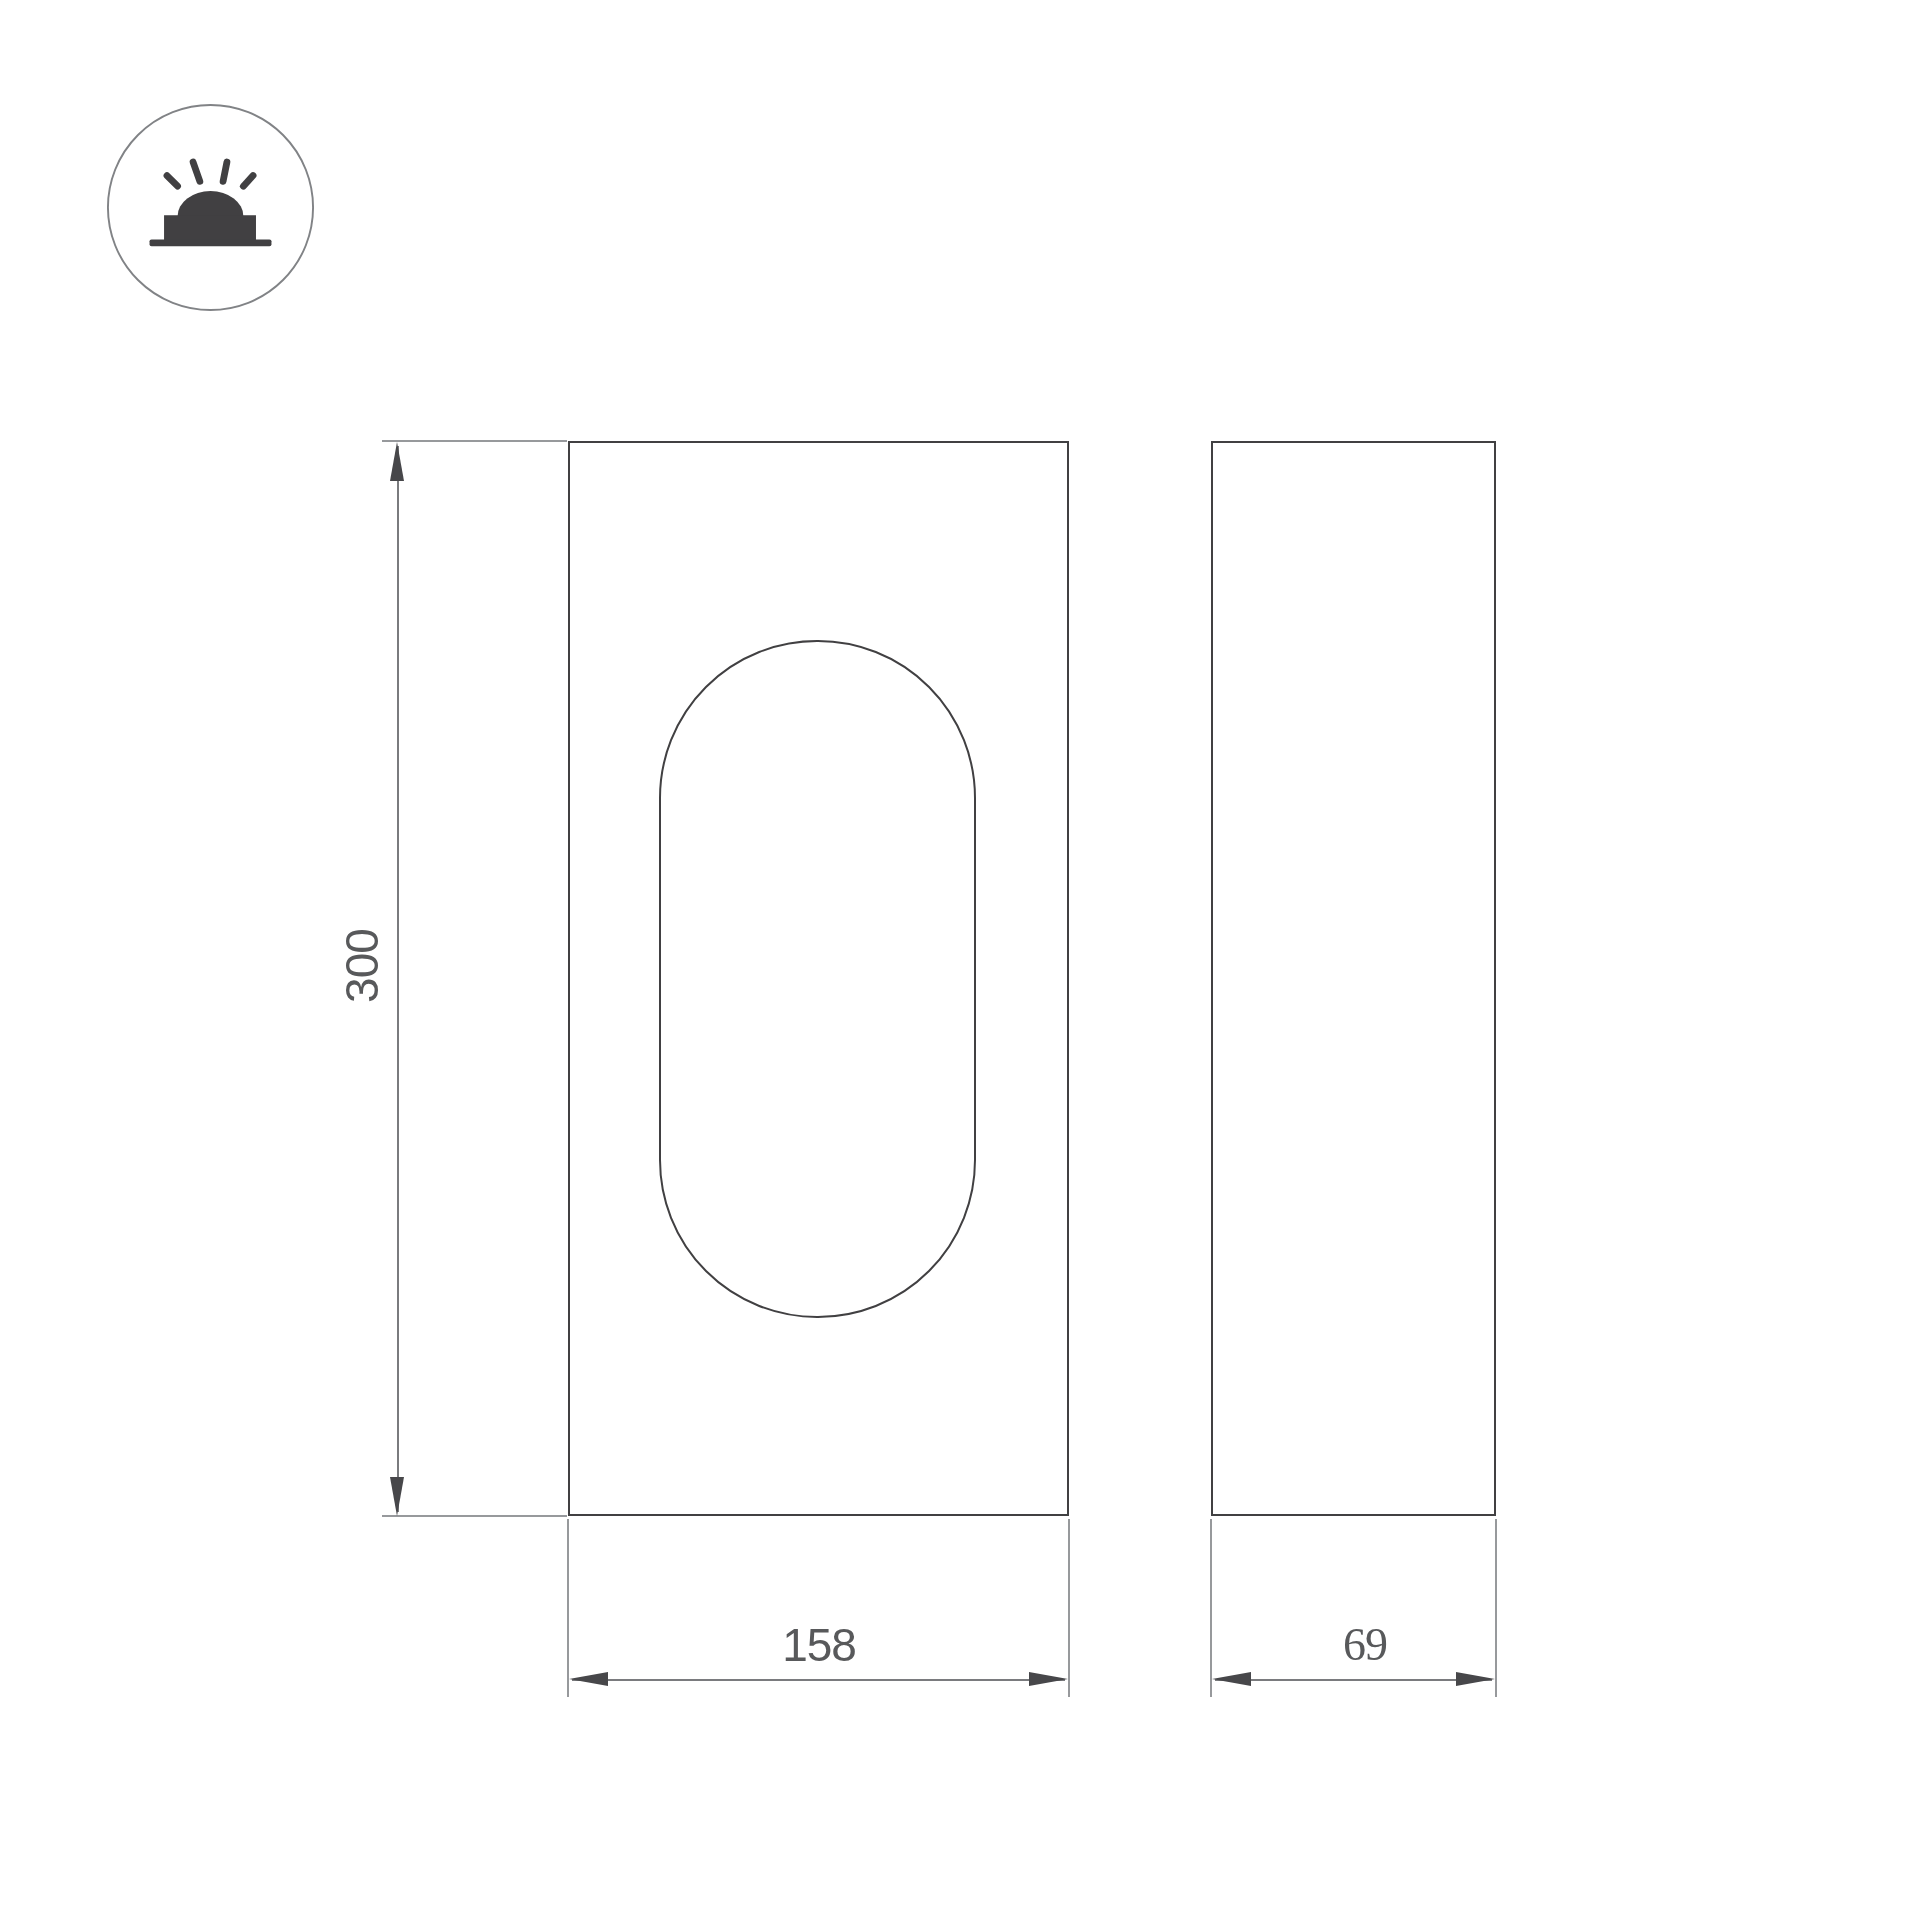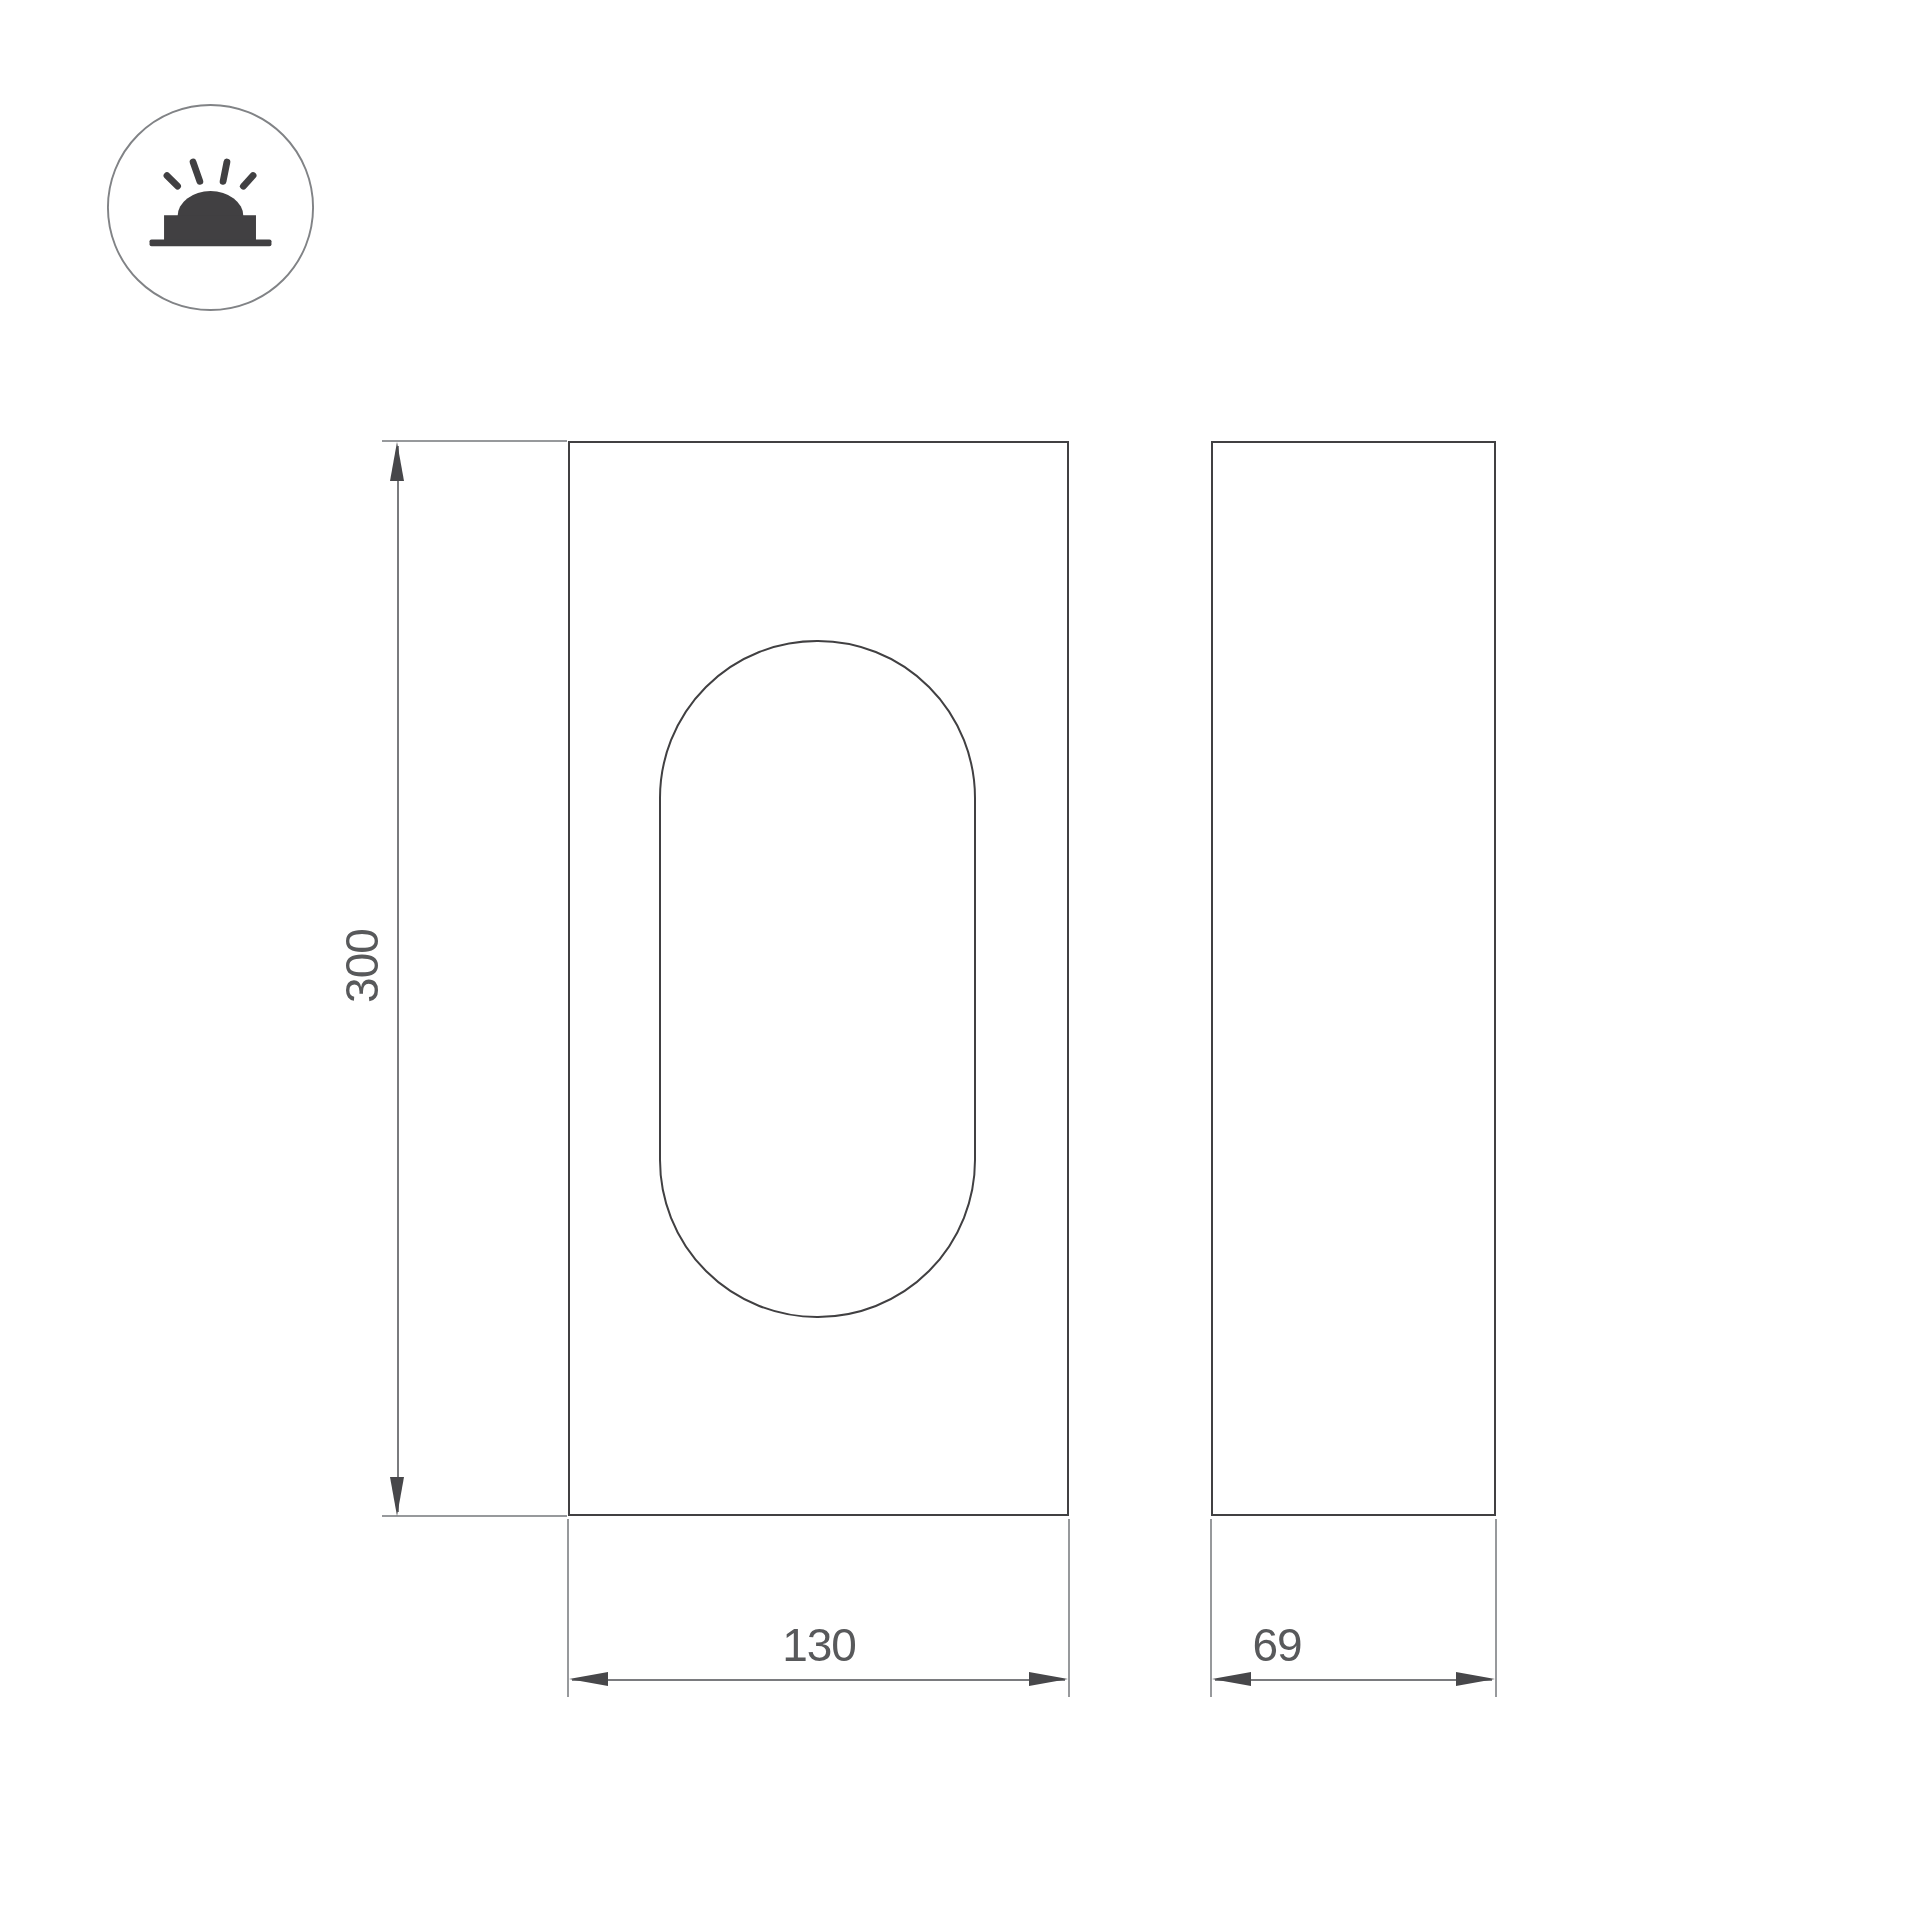--- a/index.html
+++ b/index.html
@@ -83,23 +83,23 @@
   <div class="dim-line" style="left:397px;top:446px;width:1.9px;height:1066px;"></div>
   <div class="arrow arrow-up" style="left:390px;top:442px;"></div>
   <div class="arrow arrow-down" style="left:390px;top:1477px;"></div>
   <div class="dim-label vertical" style="left:362px;top:966px;">300</div>
 
   <div class="ext-line" style="left:567px;top:1519px;width:1.9px;height:178px;"></div>
   <div class="ext-line" style="left:1068px;top:1519px;width:1.9px;height:178px;"></div>
   <div class="dim-line" style="left:572px;top:1679px;width:493px;height:1.9px;"></div>
   <div class="arrow arrow-left" style="left:569px;top:1672px;"></div>
   <div class="arrow arrow-right" style="left:1029px;top:1672px;"></div>
-  <div class="dim-label" style="left:819px;top:1645px;">130</div>
+  <div class="dim-label" style="left:819px;top:1645px;">158</div>
 
   <div class="ext-line" style="left:1210px;top:1519px;width:1.9px;height:178px;"></div>
   <div class="ext-line" style="left:1495px;top:1519px;width:1.9px;height:178px;"></div>
   <div class="dim-line" style="left:1215px;top:1679px;width:277px;height:1.9px;"></div>
   <div class="arrow arrow-left" style="left:1212px;top:1672px;"></div>
   <div class="arrow arrow-right" style="left:1456px;top:1672px;"></div>
-  <div class="dim-label" style="left:1277px;top:1645px;">69</div>
+  <div class="dim-label" style="left:1365px;top:1645px;font-family:Liberation Serif, serif;">69</div>
 
 </div>
 
 
 </body></html>

